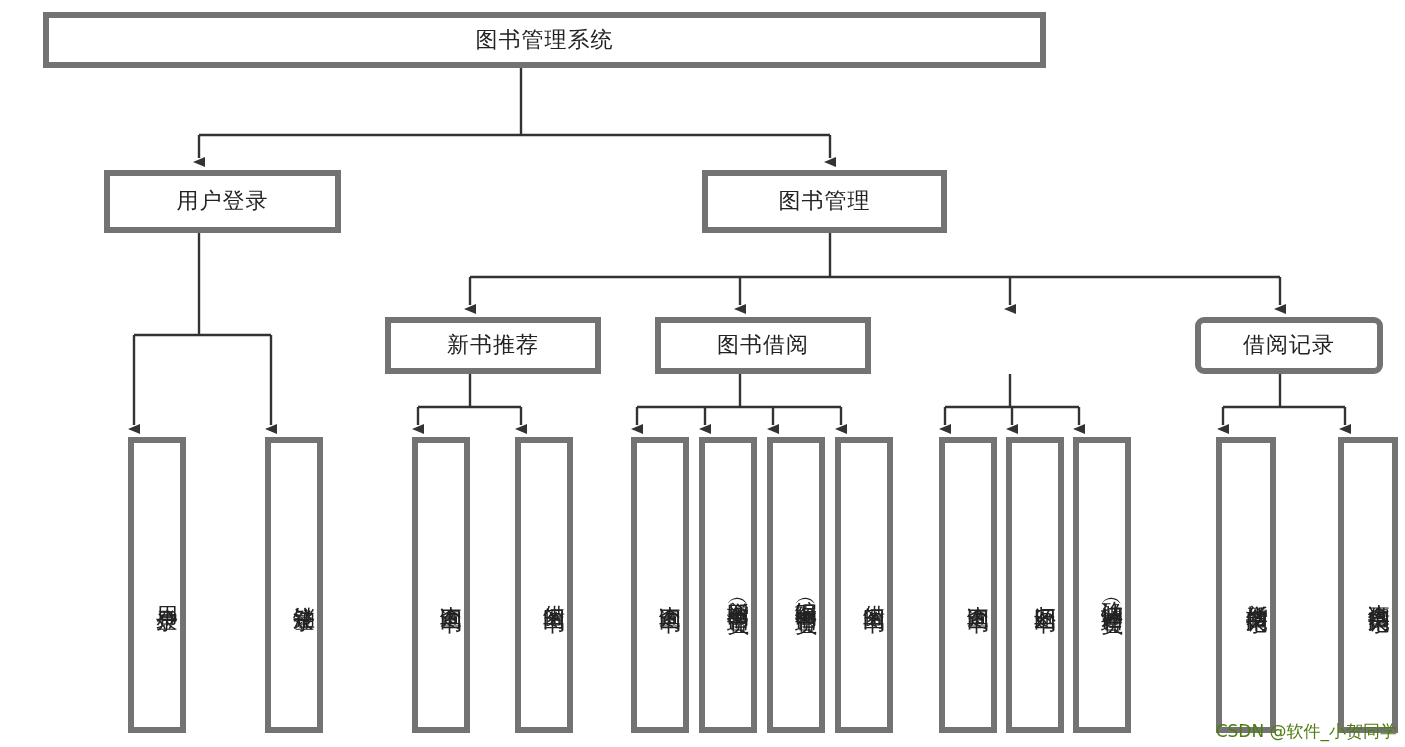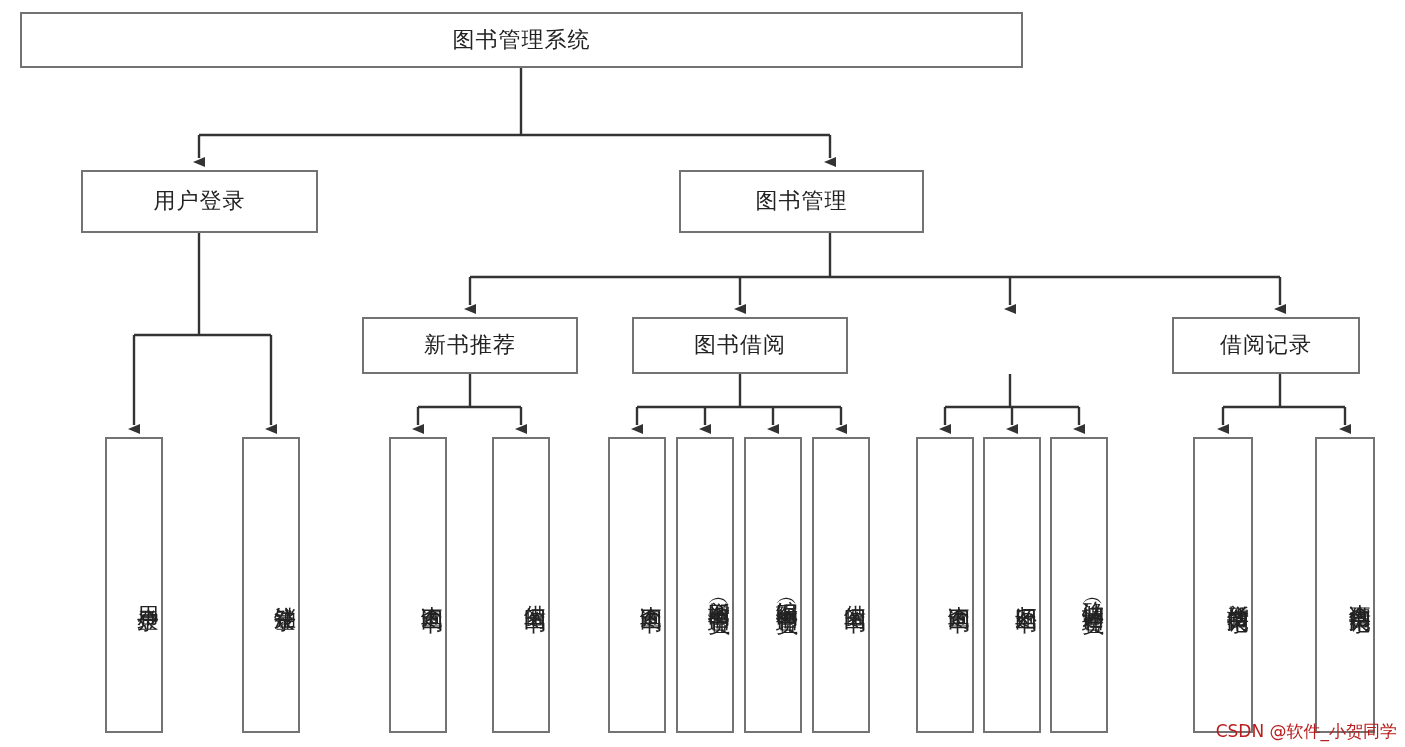--- a/index.html
+++ b/index.html
@@ -18,28 +18,29 @@
   svg#wires {
     position: absolute;
     left: 0; top: 0;
     width: 1405px;
     height: 747px;
     pointer-events: none;
   }
   .node {
     position: absolute;
     box-sizing: border-box;
-    border: 2px solid #737373;
+    border: 6px solid #737373;
     background: #ffffff;
     color: #222222;
     display: flex;
     align-items: center;
     justify-content: center;
     text-align: right;
     z-index: 2;
+    margin-left: 23px;
   }
   .node.horiz {
     font-size: 22px;
     letter-spacing: 1px;
     line-height: 1.2;
   }
   .node.vert {
     writing-mode: vertical-rl;
     text-orientation: upright;
     font-size: 22px;
@@ -51,21 +52,21 @@
   }
   .node.vert .vlabel {
     writing-mode: vertical-rl;
     text-orientation: upright;
   }
   #watermark {
     position: absolute;
     right: 8px;
     bottom: 4px;
     font-size: 17px;
-    color: #b91c1c;
+    color: #4d7c0f;
     z-index: 5;
     white-space: nowrap;
     font-family: "DejaVu Sans", "Liberation Sans", sans-serif;
   }
 </style>
 </head>
 <body>
 
 <div id="canvas">
 
@@ -129,21 +130,21 @@
   <div class="node horiz" style="left:679px; top:170px; width:245px; height:63px;">
     <span>图书管理</span>
   </div>
 
   <div class="node horiz" style="left:362px; top:317px; width:216px; height:57px;font-family:Liberation Serif, serif;">
     <span>新书推荐</span>
   </div>
   <div class="node horiz" style="left:632px; top:317px; width:216px; height:57px;">
     <span>图书借阅</span>
   </div>
-  <div class="node horiz" style="left:1172px; top:317px; width:188px; height:57px;">
+  <div class="node horiz" style="left:1172px; top:317px; width:188px; height:57px;border-radius:9px;">
     <span>借阅记录</span>
   </div>
 
   <div class="node vert" style="left:105px; top:437px; width:58px; height:296px;">
     <span class="vlabel">用户登录</span>
   </div>
   <div class="node vert" style="left:242px; top:437px; width:58px; height:296px;">
     <span class="vlabel">注销登录</span>
   </div>
 

